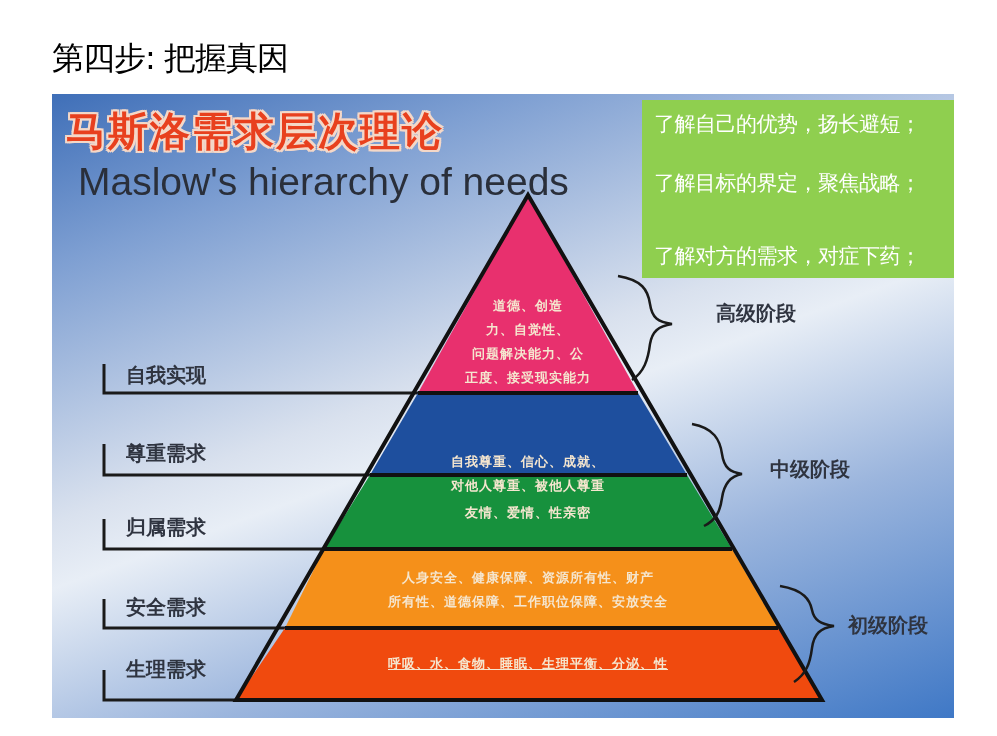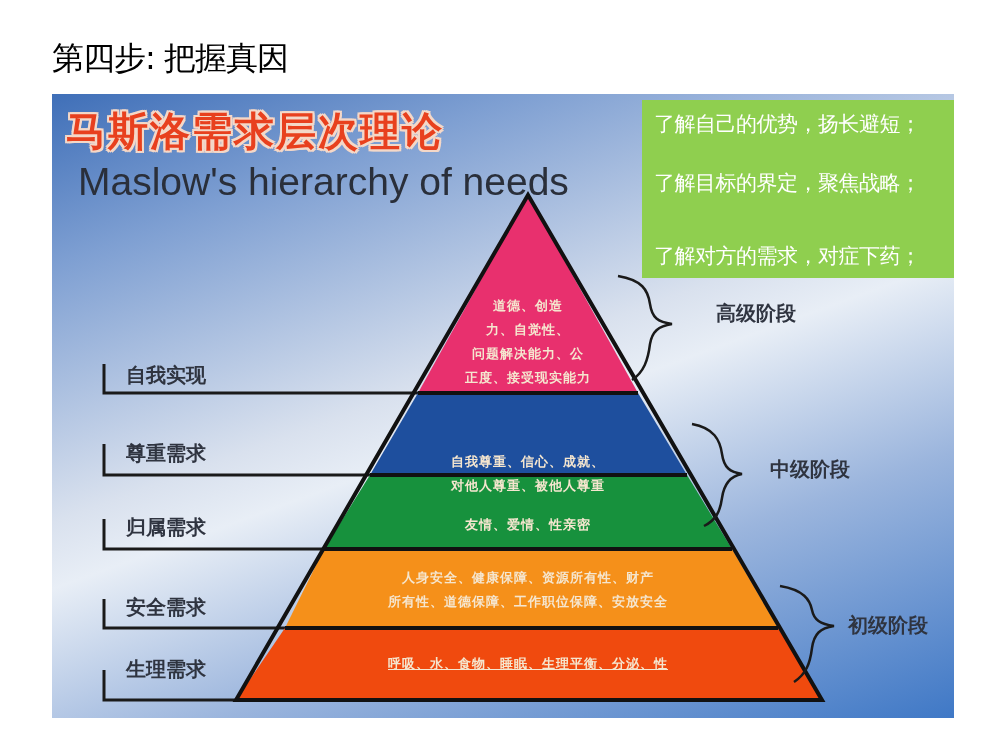--- a/index.html
+++ b/index.html
@@ -66,21 +66,21 @@
   <div class="layer-text" style="left:376px;top:200px;width:200px;">
     <div>道德、创造</div>
     <div>力、自觉性、</div>
     <div>问题解决能力、公</div>
     <div>正度、接受现实能力</div>
   </div>
   <div class="layer-text" style="left:346px;top:312px;width:260px;margin-top:44px;">
     <div>自我尊重、信心、成就、</div>
     <div>对他人尊重、被他人尊重</div>
   </div>
-  <div class="layer-text" style="left:296px;top:407px;width:360px;margin-top:12px;">
+  <div class="layer-text" style="left:296px;top:407px;width:360px;">
     <div>友情、爱情、性亲密</div>
   </div>
   <div class="layer-text" style="left:236px;top:472px;width:480px;">
     <div>人身安全、健康保障、资源所有性、财产</div>
     <div>所有性、道德保障、工作职位保障、安放安全</div>
   </div>
   <div class="layer-text" style="left:216px;top:558px;width:520px;text-decoration:underline;">
     <div>呼吸、水、食物、睡眠、生理平衡、分泌、性</div>
   </div>
 

